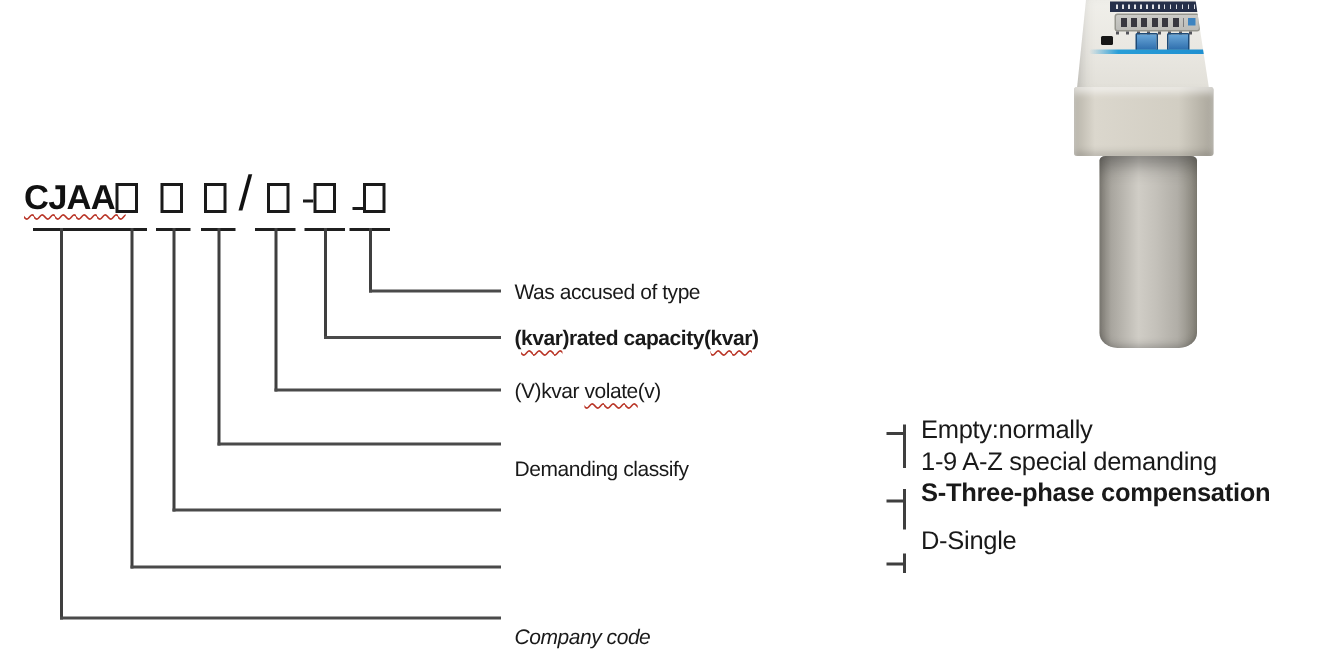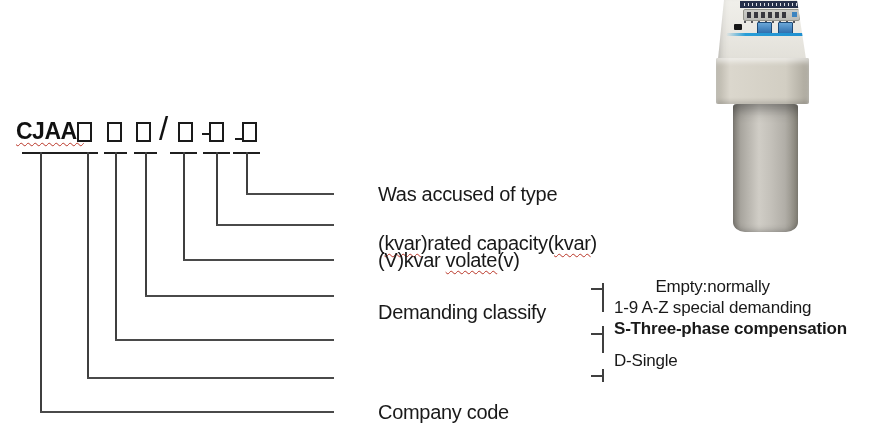--- a/index.html
+++ b/index.html
@@ -17,21 +17,21 @@
     text-underline-offset:3px;
   }
   .code-box{width:11px;height:16px;border:2px solid #1a1a1a;top:122px;background:#fff;}
   .slash{left:159px;top:111px;font-size:33px;font-weight:500;color:#111;line-height:36px;}
   .code-dash{height:2px;width:7px;background:#1a1a1a;}
   .tick{height:2px;background:#1f1f1f;top:152px;}
   
   .vline{width:2px;background:#3f3f3f;}
   .hline{height:2px;background:#4a4a4a;}
   
-  .field-label{left:343px;font-size:20px;letter-spacing:-0.3px;line-height:21px;white-space:nowrap;margin-left:35px;}
+  .field-label{left:343px;font-size:14px;letter-spacing:-0.3px;line-height:21px;white-space:nowrap;}
   .wavy{
     text-decoration-line:underline;text-decoration-style:wavy;
     text-decoration-color:#b93527;text-decoration-thickness:1px;
     text-underline-offset:3px;
   }
   
   .annot{left:614px;font-size:17px;letter-spacing:-0.2px;line-height:21px;white-space:nowrap;}
   .bracket-v{width:2px;background:#3f3f3f;left:602px;}
   .bracket-h{height:2px;background:#3f3f3f;left:591px;width:12px;}
   
@@ -119,36 +119,36 @@
   <div class="abs hline" style="left:216px;top:224px;width:118px;"></div>
   <div class="abs hline" style="left:183px;top:259px;width:151px;"></div>
   <div class="abs hline" style="left:145px;top:295px;width:189px;"></div>
   <div class="abs hline" style="left:115px;top:339px;width:219px;"></div>
   <div class="abs hline" style="left:87px;top:377px;width:247px;"></div>
   <div class="abs hline" style="left:40px;top:411px;width:294px;"></div>
 
   <div class="abs field-label" style="top:184px;">
     <span>Was accused of type</span>
   </div>
-  <div class="abs field-label" style="top:233px;">
+  <div class="abs field-label" style="top:215px;font-weight:bold;">
     <span>(</span><span class="wavy">kvar</span><span>)rated capacity(</span><span class="wavy">kvar</span><span>)</span>
   </div>
   <div class="abs field-label" style="top:250px;">
     <span>(V)kvar </span><span class="wavy">volate</span><span>(v)</span>
   </div>
   <div class="abs field-label" style="top:302px;">
     <span>Demanding classify</span>
   </div>
-  <div class="abs field-label" style="top:402px;">
+  <div class="abs field-label" style="top:414px;font-style:italic;">
     <span>Company code</span>
   </div>
 
   <div class="abs bracket-v" style="top:283px;height:29px;"></div>
   <div class="abs bracket-h" style="top:288px;"></div>
-  <div class="abs annot" style="top:276px;text-align:center;">
+  <div class="abs annot" style="top:276px;">
     <div>Empty:normally</div>
     <div>1-9 A-Z special demanding</div>
   </div>
 
   <div class="abs bracket-v" style="top:326px;height:27px;"></div>
   <div class="abs bracket-h" style="top:333px;"></div>
   <div class="abs annot" style="top:318px;font-weight:bold;">
     <div>S-Three-phase compensation</div>
   </div>
 

